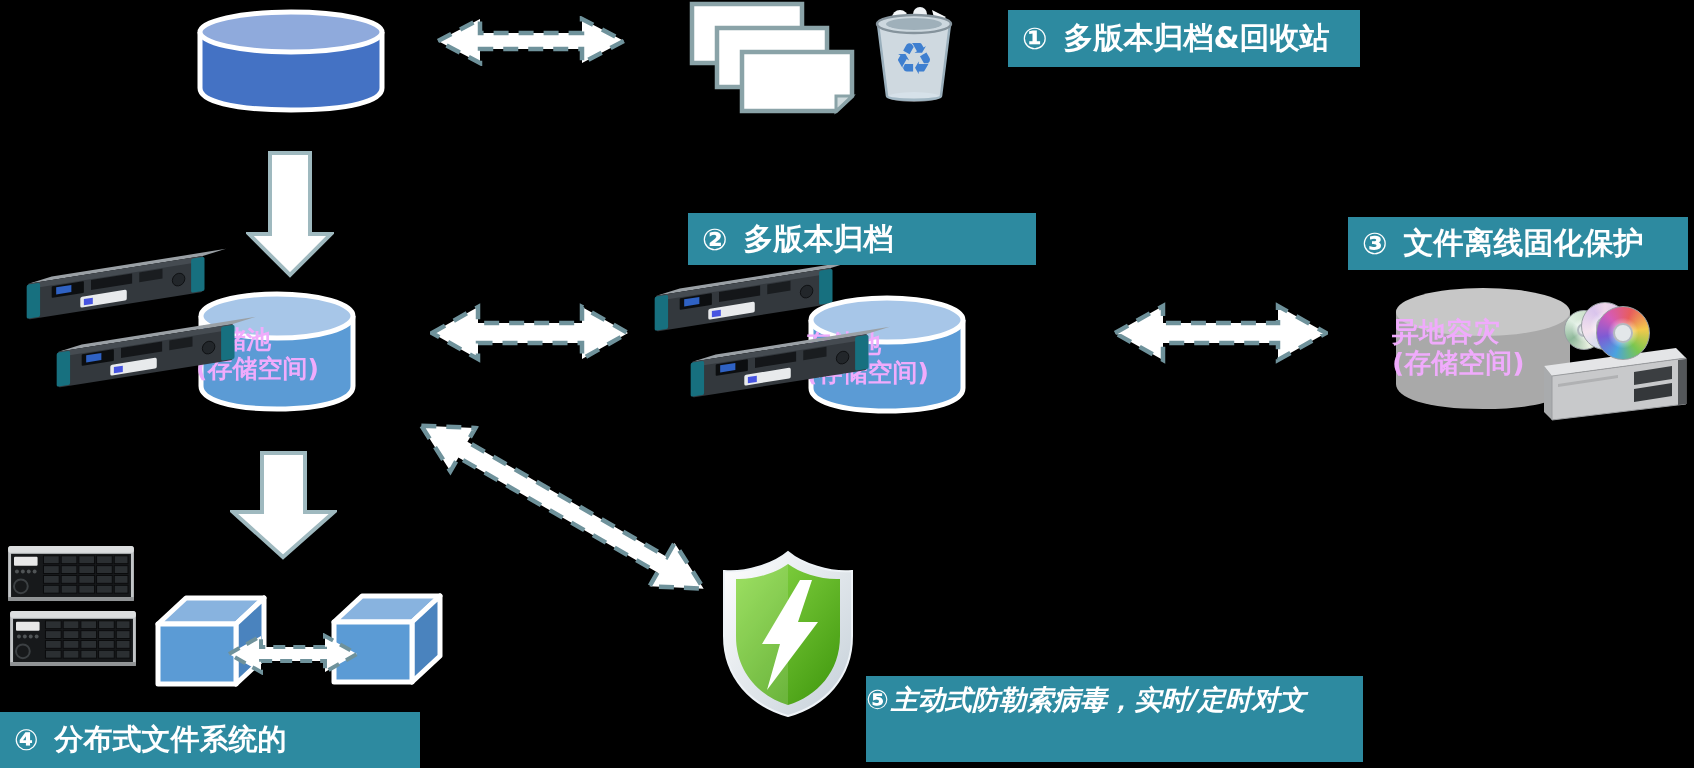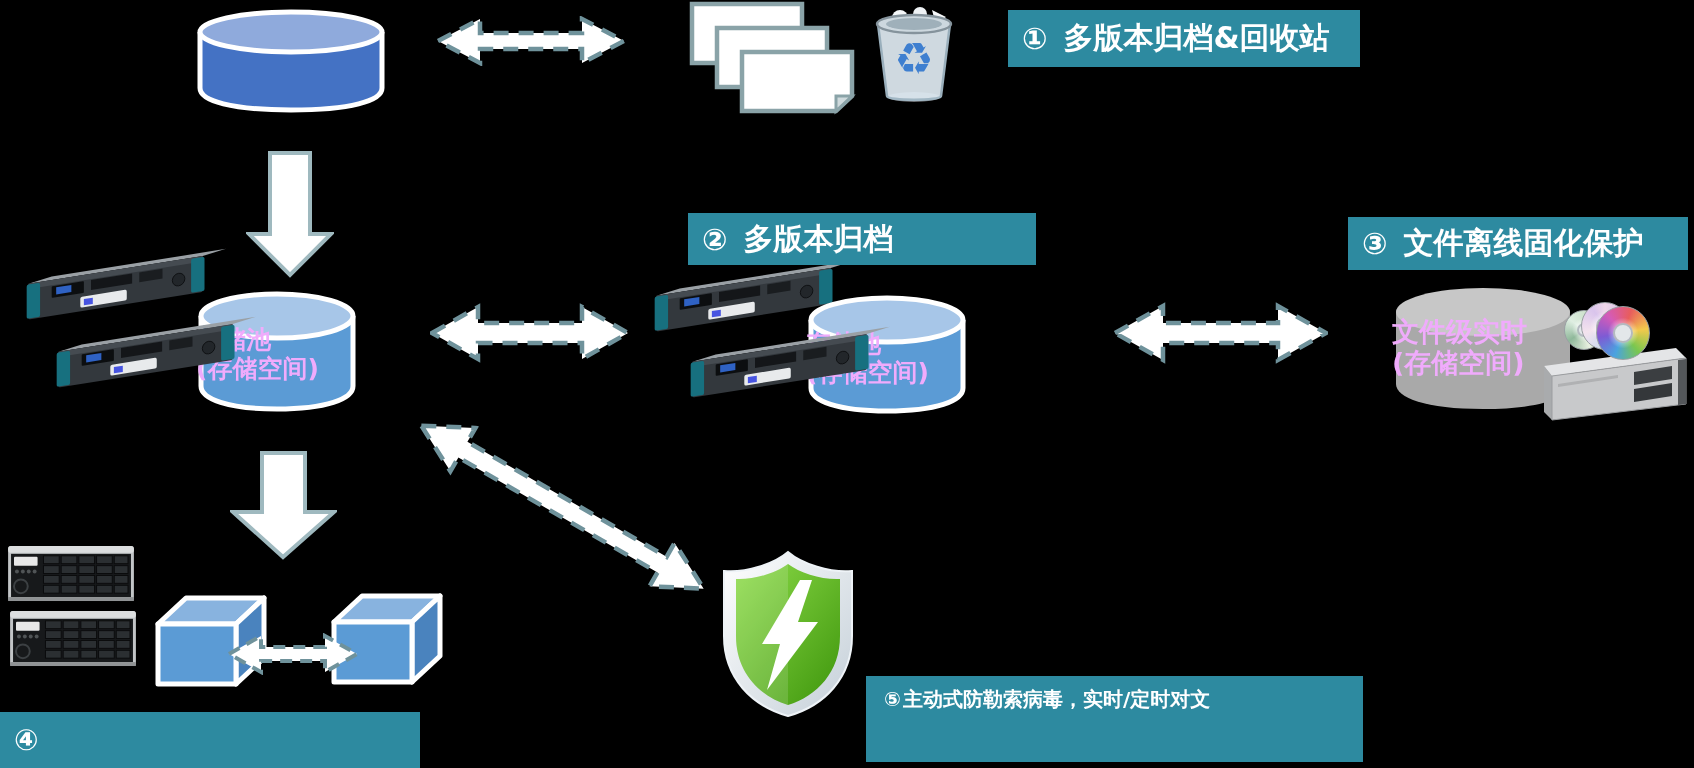--- a/index.html
+++ b/index.html
@@ -5,21 +5,21 @@
   html,body{margin:0;padding:0;background:#000;}
   #stage{position:relative;width:1694px;height:768px;background:#000;overflow:hidden;
          font-family:"DejaVu Sans","Liberation Sans",sans-serif;}
   .abs{position:absolute;}
   
   .badge{background:#2D8AA0;color:#fff;font-weight:700;display:flex;align-items:center;
          white-space:nowrap;font-size:30px;}
   .badge .num{color:#fff;margin:0 16px 0 14px;font-weight:700;}
   .badge .wt{color:#ffffff;}
   .badge .yt{color:#ffffff;}
-  .badge5{display:block;white-space:nowrap;font-size:20px;line-height:37px;padding:5px 18px;}
+  .badge5{display:block;white-space:nowrap;font-size:27px;line-height:37px;padding:5px 0;font-style:italic;}
   .badge5 .num{margin:0 2px 0 0;}
   
   .cyl-text{position:absolute;left:0;right:16px;text-align:left;color:#f0abfc;font-weight:700;}
   .cyl-text div{line-height:1.15;}
   
   .disc{position:absolute;border-radius:50%;border:1px solid #9aa0a4;}
   .disc::after{content:"";position:absolute;inset:31%;border-radius:50%;
                background:#e3e7ea;border:2px solid #b4bac0;box-sizing:border-box;}
   .disc1{background:radial-gradient(circle,rgba(255,255,255,.6) 0 20%,rgba(255,255,255,0) 45%),
          conic-gradient(#cfe3cf,#9fd0a8 25%,#e8f0e0 45%,#8fb89a 65%,#dfeee2 85%,#cfe3cf);}
@@ -183,21 +183,21 @@
       <path d="M2,31 L50,4 L50,21 L165,21 L165,4 L213,31 L165,58 L165,41 L50,41 L50,58 Z" fill="#ffffff" stroke="#6F929B" stroke-width="4.5" stroke-dasharray="15 10"></path>
     </svg>
   </div>
 
   <div class="abs" style="left:1392px;top:282px;width:182px;height:136px;">
     <svg width="182" height="136" viewBox="0 0 182 136">
       <path d="M4,30 L4,102 C4,116 34,127 91,127 C148,127 178,116 178,102 L178,30" fill="#A9A9A9"></path>
       <ellipse cx="91" cy="30" rx="87" ry="24" fill="#C7C7C7"></ellipse>
     </svg>
     <div class="cyl-text" style="top:34px;font-size:27px;">
-      <div>文件级实时</div>
+      <div>异地容灾</div>
       <div>(存储空间)</div>
     </div>
   </div>
 
   <div class="abs" style="left:1538px;top:344px;width:156px;height:78px;">
     <svg width="156" height="78" viewBox="0 0 156 78">
       <polygon points="14,32 148,14 138,4 6,22" fill="#e4e5e7"></polygon>
       <polygon points="6,22 14,32 14,76 6,68" fill="#a9abad"></polygon>
       <polygon points="14,32 148,14 148,60 14,76" fill="#c8c9cb" stroke="#9b9da0" stroke-width="1"></polygon>
       <polygon points="96,28 134,22 134,35 96,41" fill="#3b3e41"></polygon>
@@ -361,19 +361,20 @@
   </div>
 
   <div class="badge abs" style="left:1348px;top:217px;width:340px;height:53px;">
     <span class="num">③</span>
       <span class="wt">文件</span>
       <span class="yt">离线固化保护</span>
   </div>
 
   <div class="badge abs" style="left:0px;top:712px;width:420px;height:56px;font-size:29px;">
     <span class="num">④</span>
+      <span class="wt">分布式文件系统的</span>
   </div>
 
   <div class="badge badge5 abs" style="left:866px;top:676px;width:497px;height:86px;box-sizing:border-box;">
     <span class="num">⑤</span><span class="yt">主动式防勒索病毒</span><span class="wt">，实时/定时对文</span><br>
   </div>
 
 </div>
 
 </body></html>

